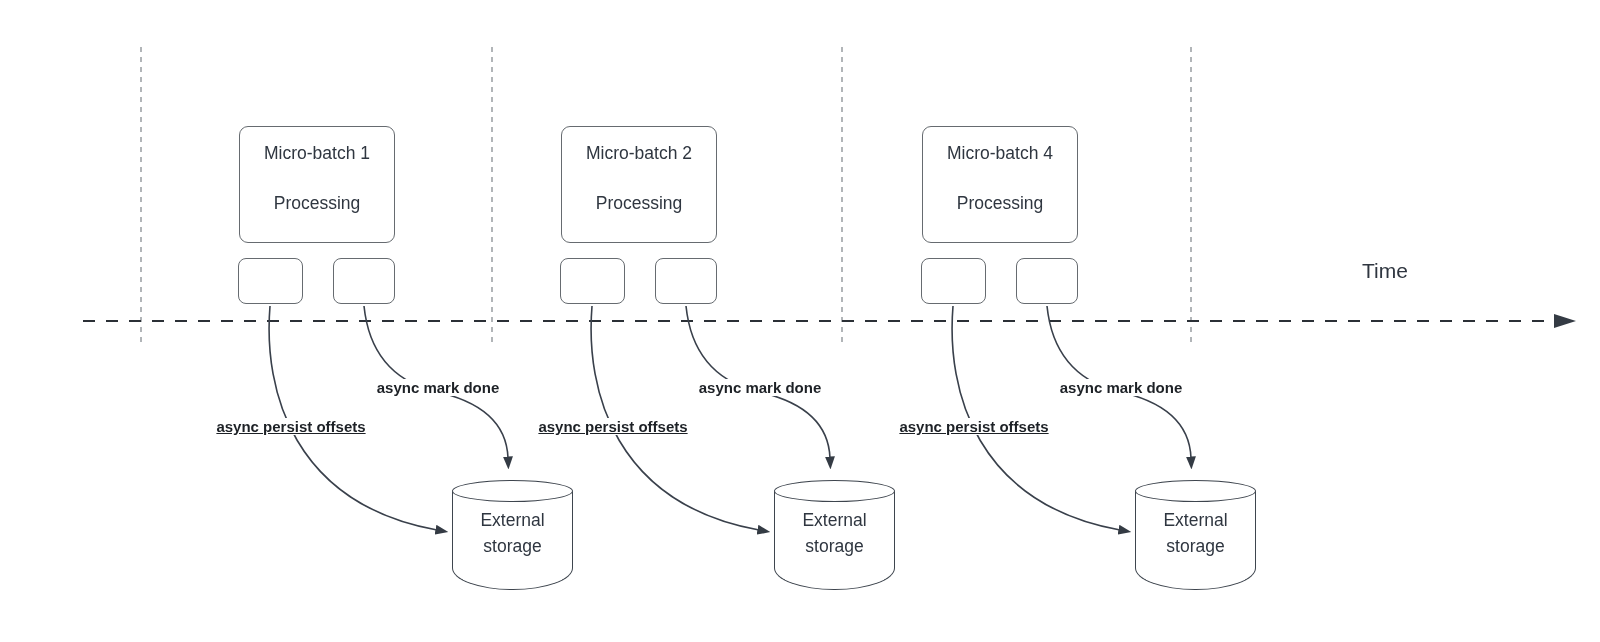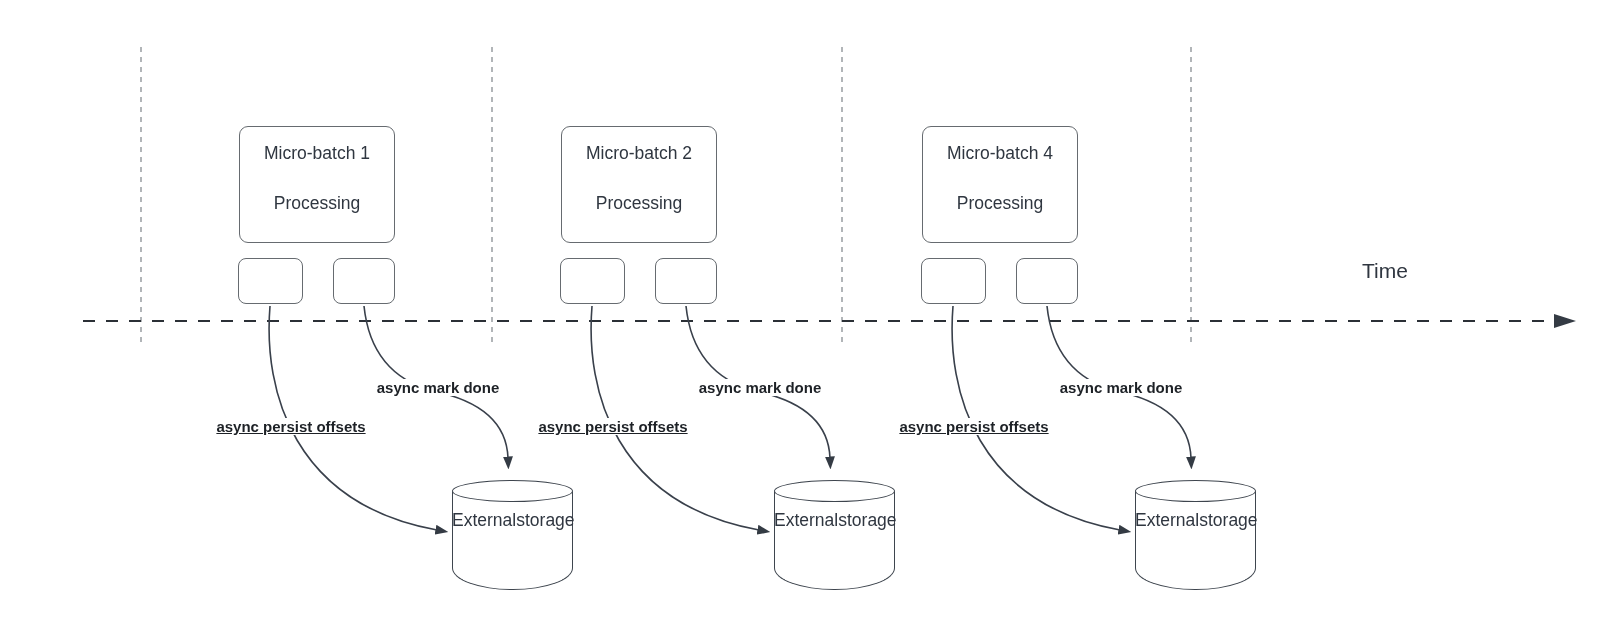--- a/index.html
+++ b/index.html
@@ -39,21 +39,21 @@
     position:absolute; left:0; top:11px; width:100%; height:99px; box-sizing:border-box;
     border:1.6px solid #3e454e; border-top:none; background:#fff;
     border-radius:0 0 60px 60px / 0 0 22px 22px;
   }
   .cyl-top {
     position:absolute; left:0; top:0; width:100%; height:22px; box-sizing:border-box;
     border:1.6px solid #3e454e; border-radius:50%; background:#fff;
   }
   .cyl-text {
     position:absolute; left:0; top:27px; width:100%;
-    display:flex; flex-direction:row; align-items:center;
+    display:flex; flex-direction:column; align-items:center;
     font-size:17.5px; line-height:26px; text-align:left;
   }
   .time-label {
     position:absolute; left:1362px; top:259px; font-size:21px; color:#2f3640;
   }
 </style>
 </head>
 <body>
 
 <div class="canvas">

